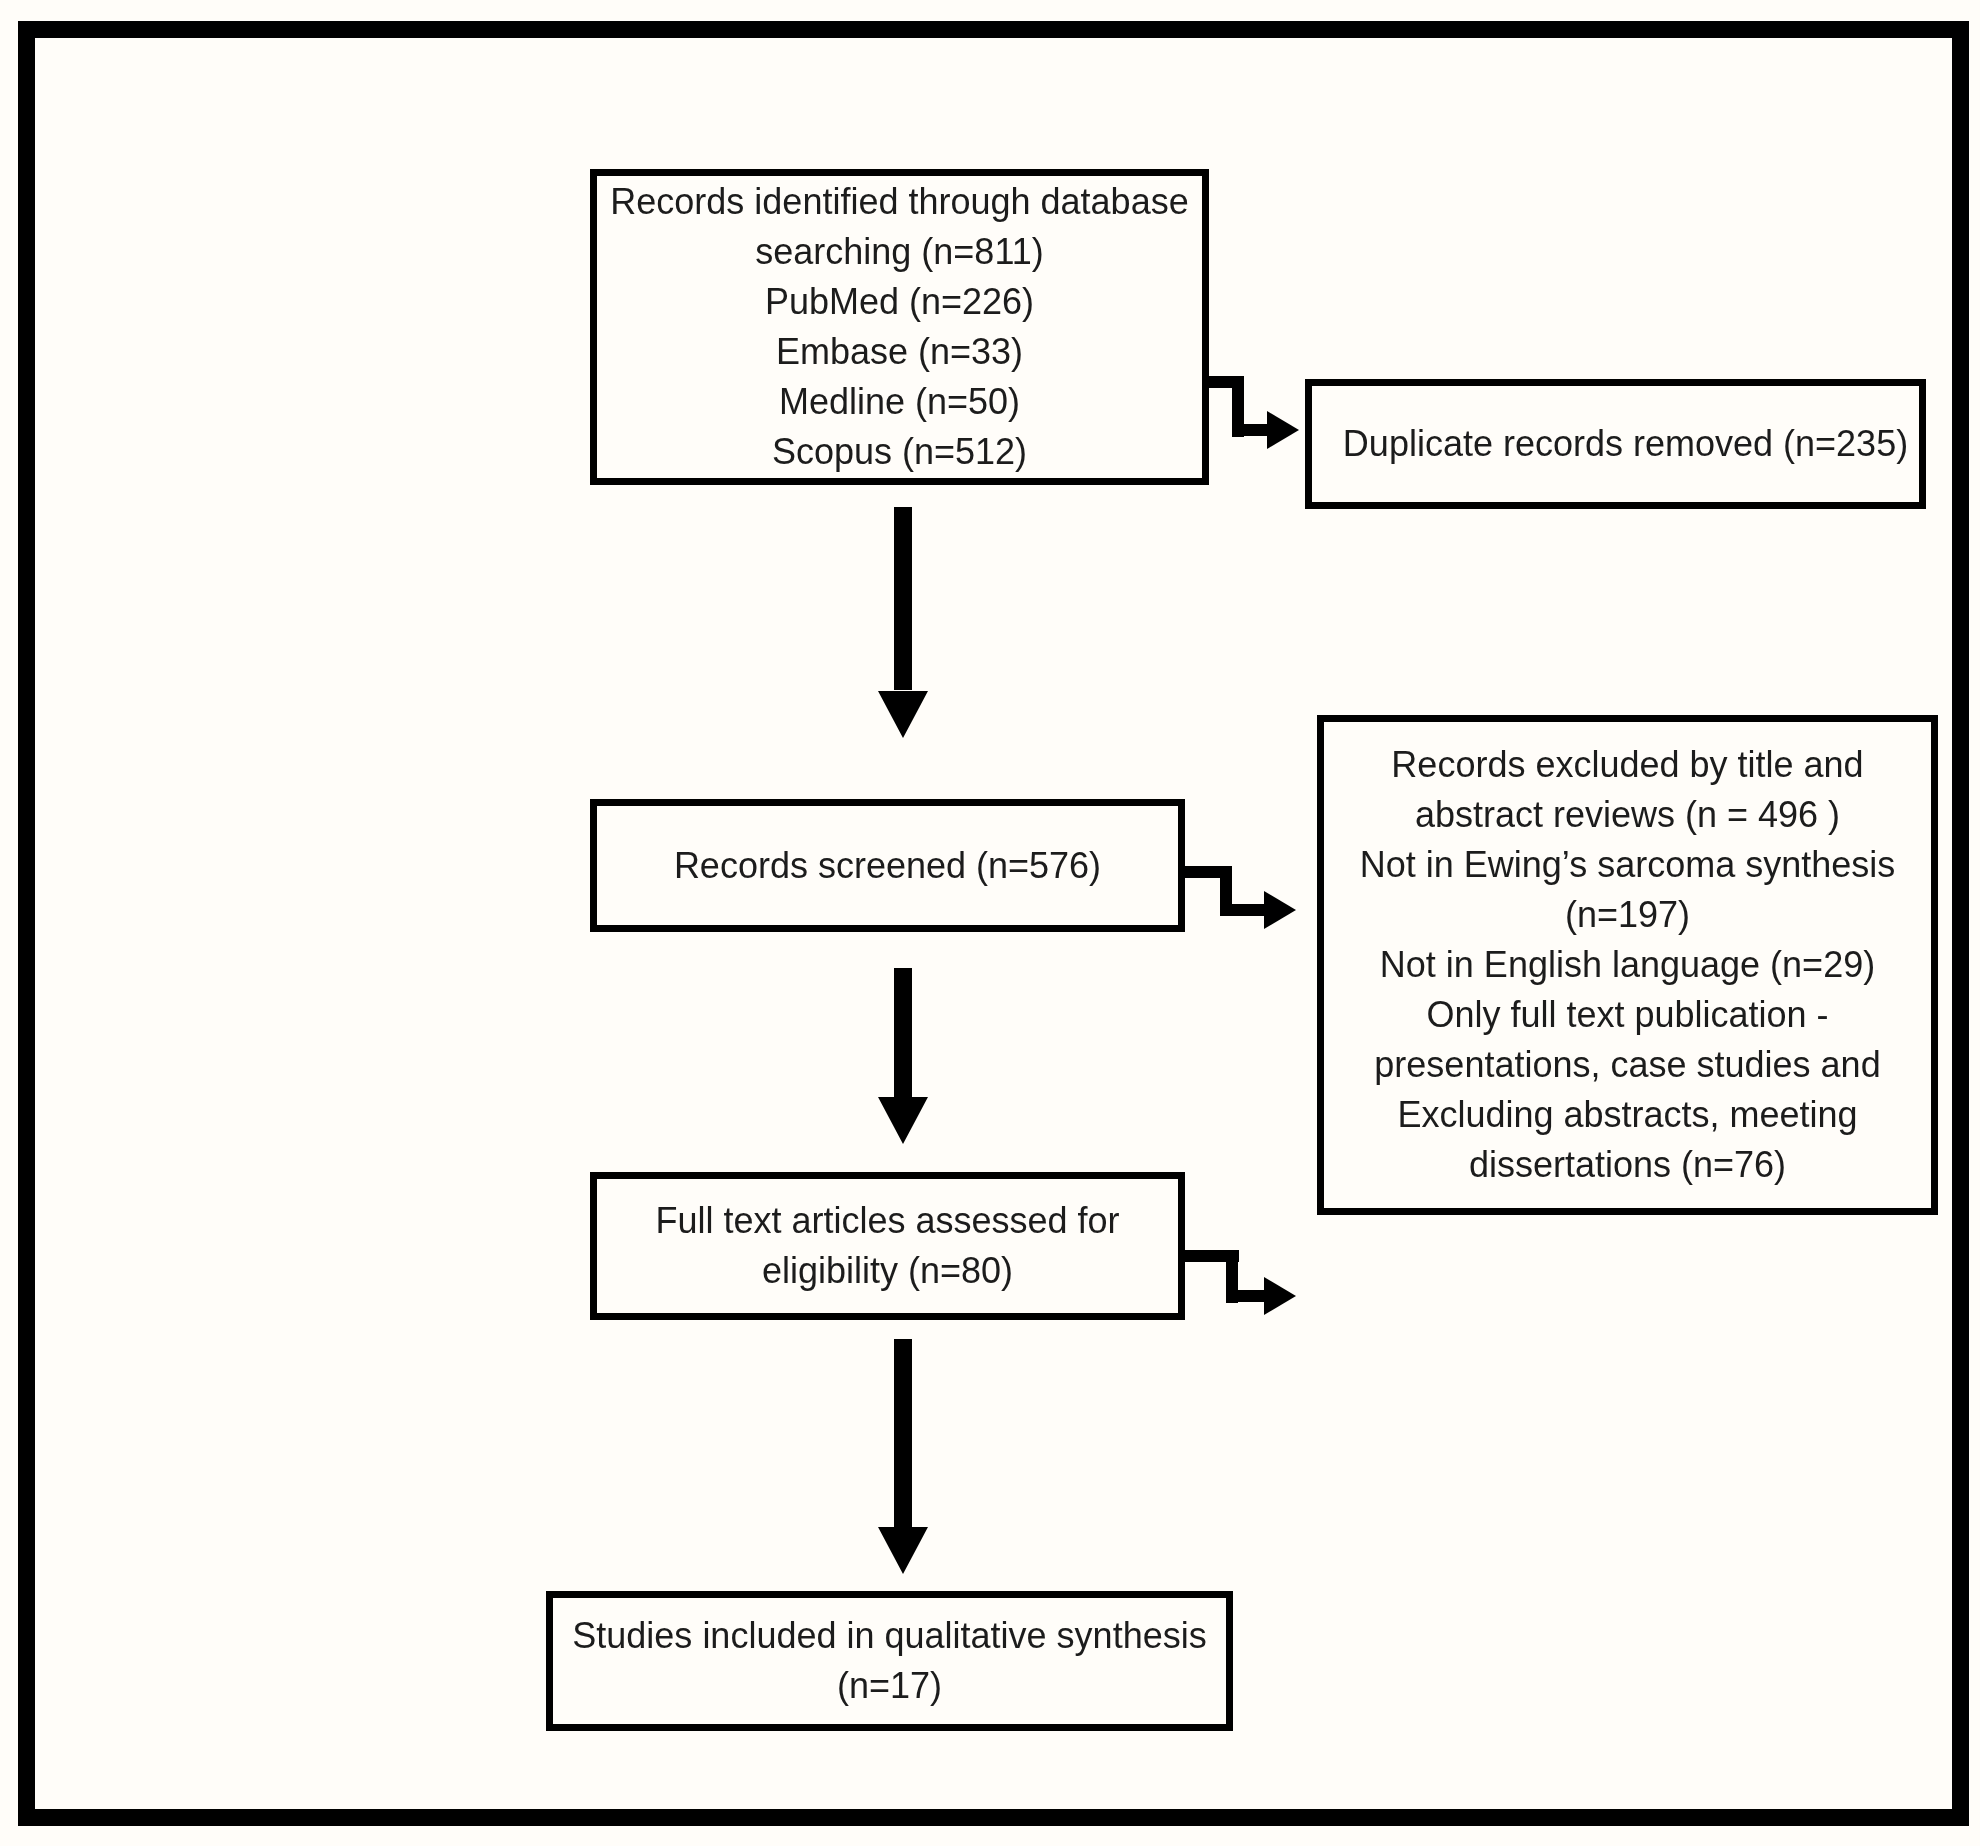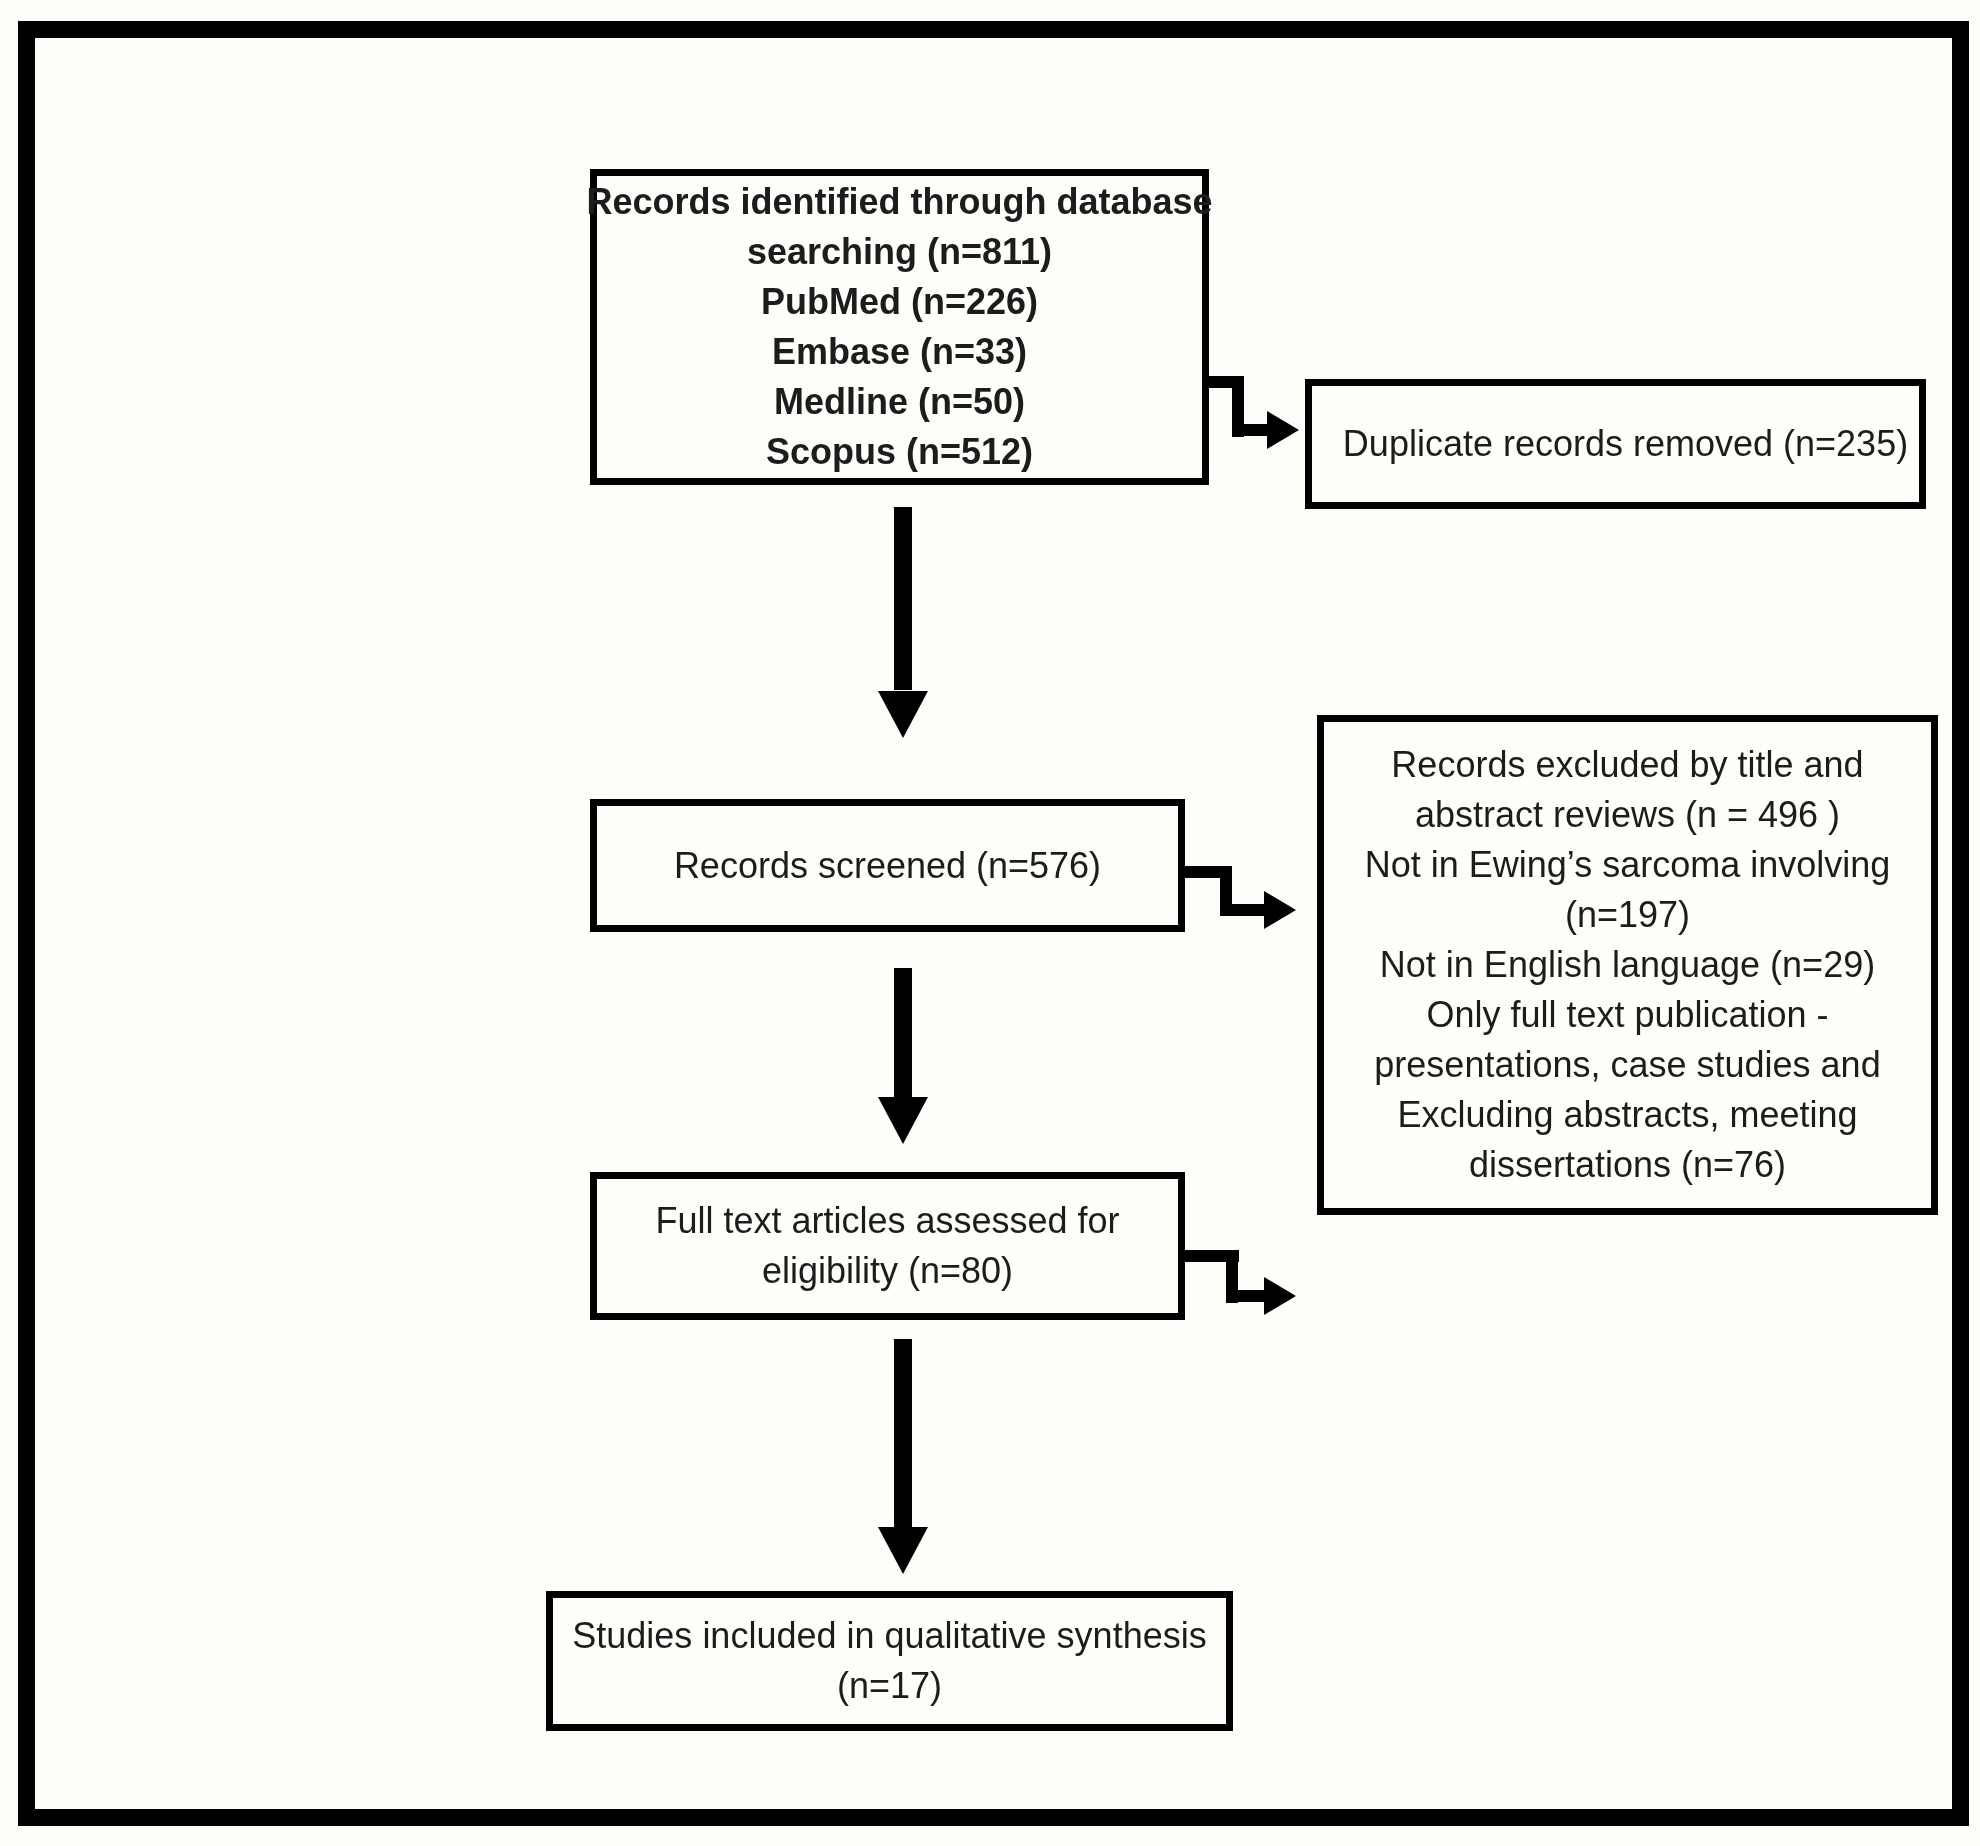--- a/index.html
+++ b/index.html
@@ -24,21 +24,21 @@
     position:absolute;
     box-sizing:border-box;
     border:7px solid var(--line);
     background:transparent;
     display:flex;flex-direction:column;justify-content:center;align-items:center;
     text-align:center;
     color:var(--text);
     font-size:36px;line-height:50px;
     white-space:nowrap;
   }
-  #box-identification{left:590px;top:169px;width:619px;height:316px;font-weight:bold;}
+  #box-identification{left:590px;top:169px;width:619px;height:316px;}
   #box-duplicates{left:1305px;top:379px;width:621px;height:130px;padding-left:20px;}
   #box-screened{left:590px;top:799px;width:595px;height:133px;}
   #box-excluded-title-abstract{left:1305px;top:715px;width:621px;height:500px;margin-left:12px;}
   #box-assessed{left:590px;top:1172px;width:595px;height:148px;}
   #box-excluded-full-text{left:1306px;top:1251px;width:621px;height:298px;}
   #box-included{left:546px;top:1591px;width:687px;height:140px;}
 
   .shaft{position:absolute;width:17.6px;background:var(--line);}
   #arrow1-shaft{left:894px;top:507px;height:183px;}
   #arrow2-shaft{left:894px;top:968px;height:129px;}
@@ -96,21 +96,21 @@
       <div>Duplicate records removed (n=235)</div>
     </div>
 
   <div class="box" id="box-screened">
       <div>Records screened (n=576)</div>
     </div>
 
   <div class="box" id="box-excluded-title-abstract">
       <div>Records excluded by title and</div>
       <div>abstract reviews (n = 496 )</div>
-      <div>Not in Ewing’s sarcoma involving</div>
+      <div>Not in Ewing’s sarcoma synthesis</div>
       <div>(n=197)</div>
       <div>Not in English language (n=29)</div>
       <div>Only full text publication -</div>
       <div>presentations, case studies and</div>
       <div>Excluding abstracts, meeting</div>
       <div>dissertations (n=76)</div>
     </div>
 
   <div class="box" id="box-assessed">
       <div>Full text articles assessed for</div>

